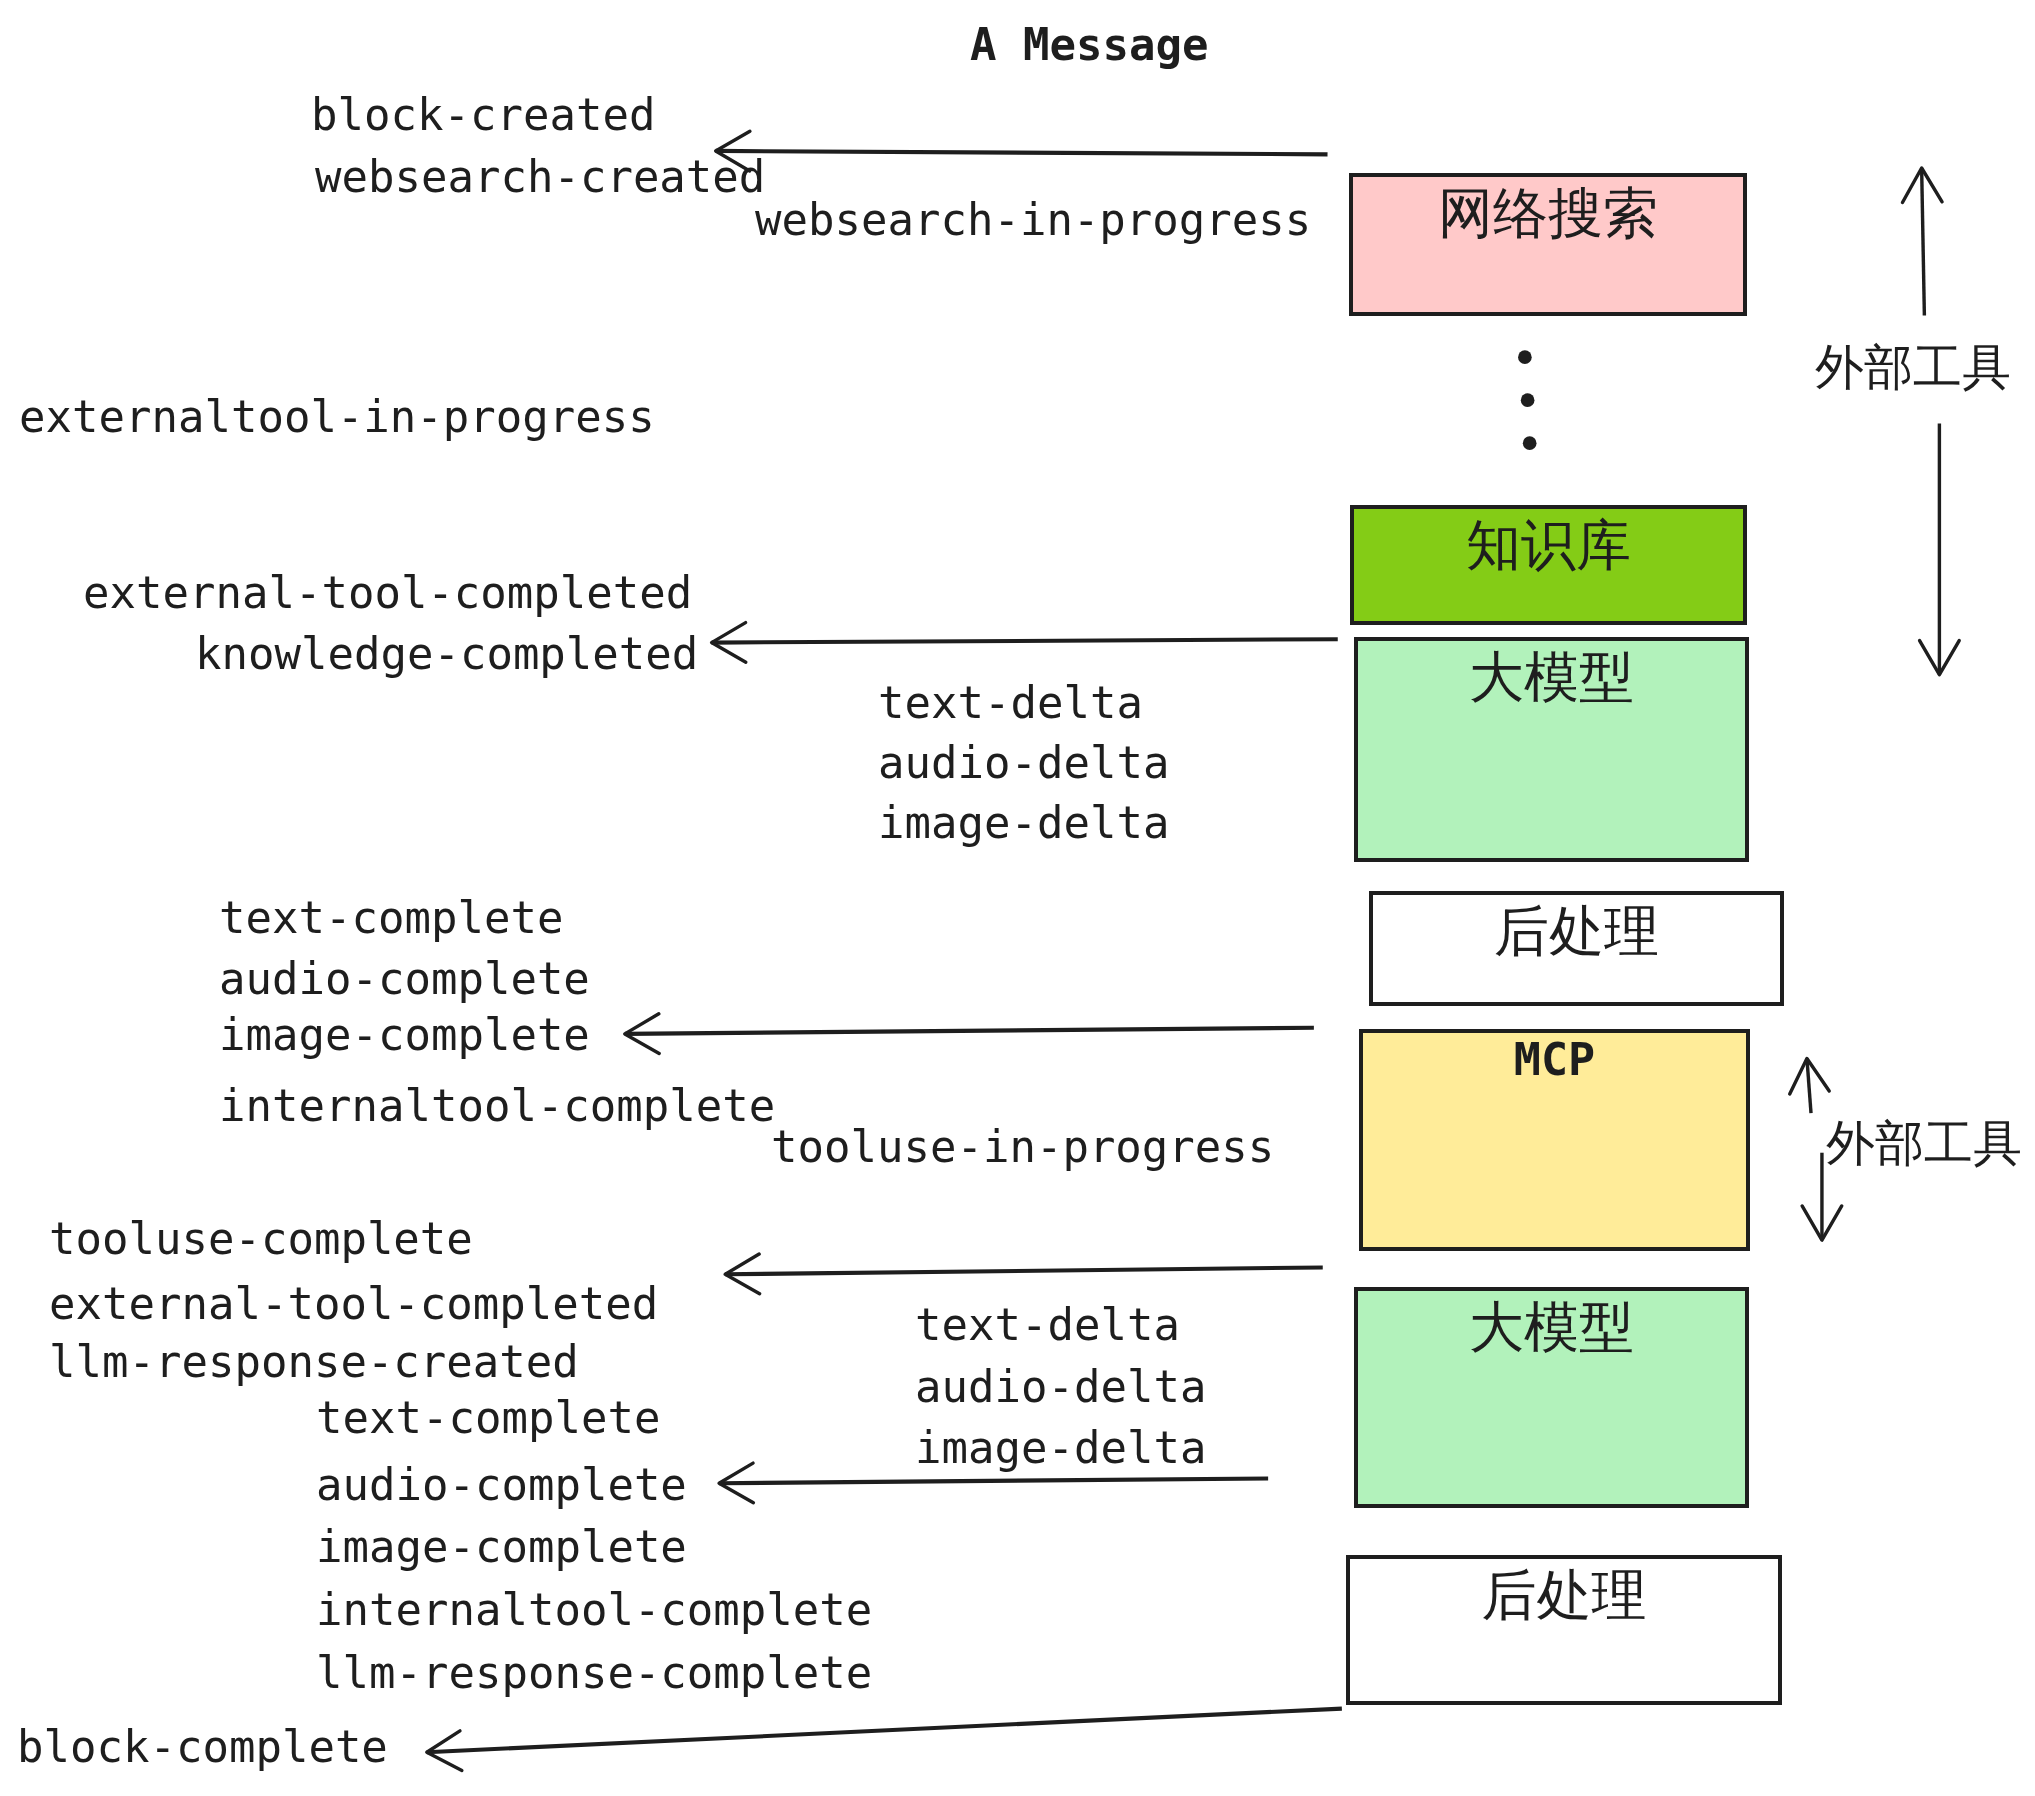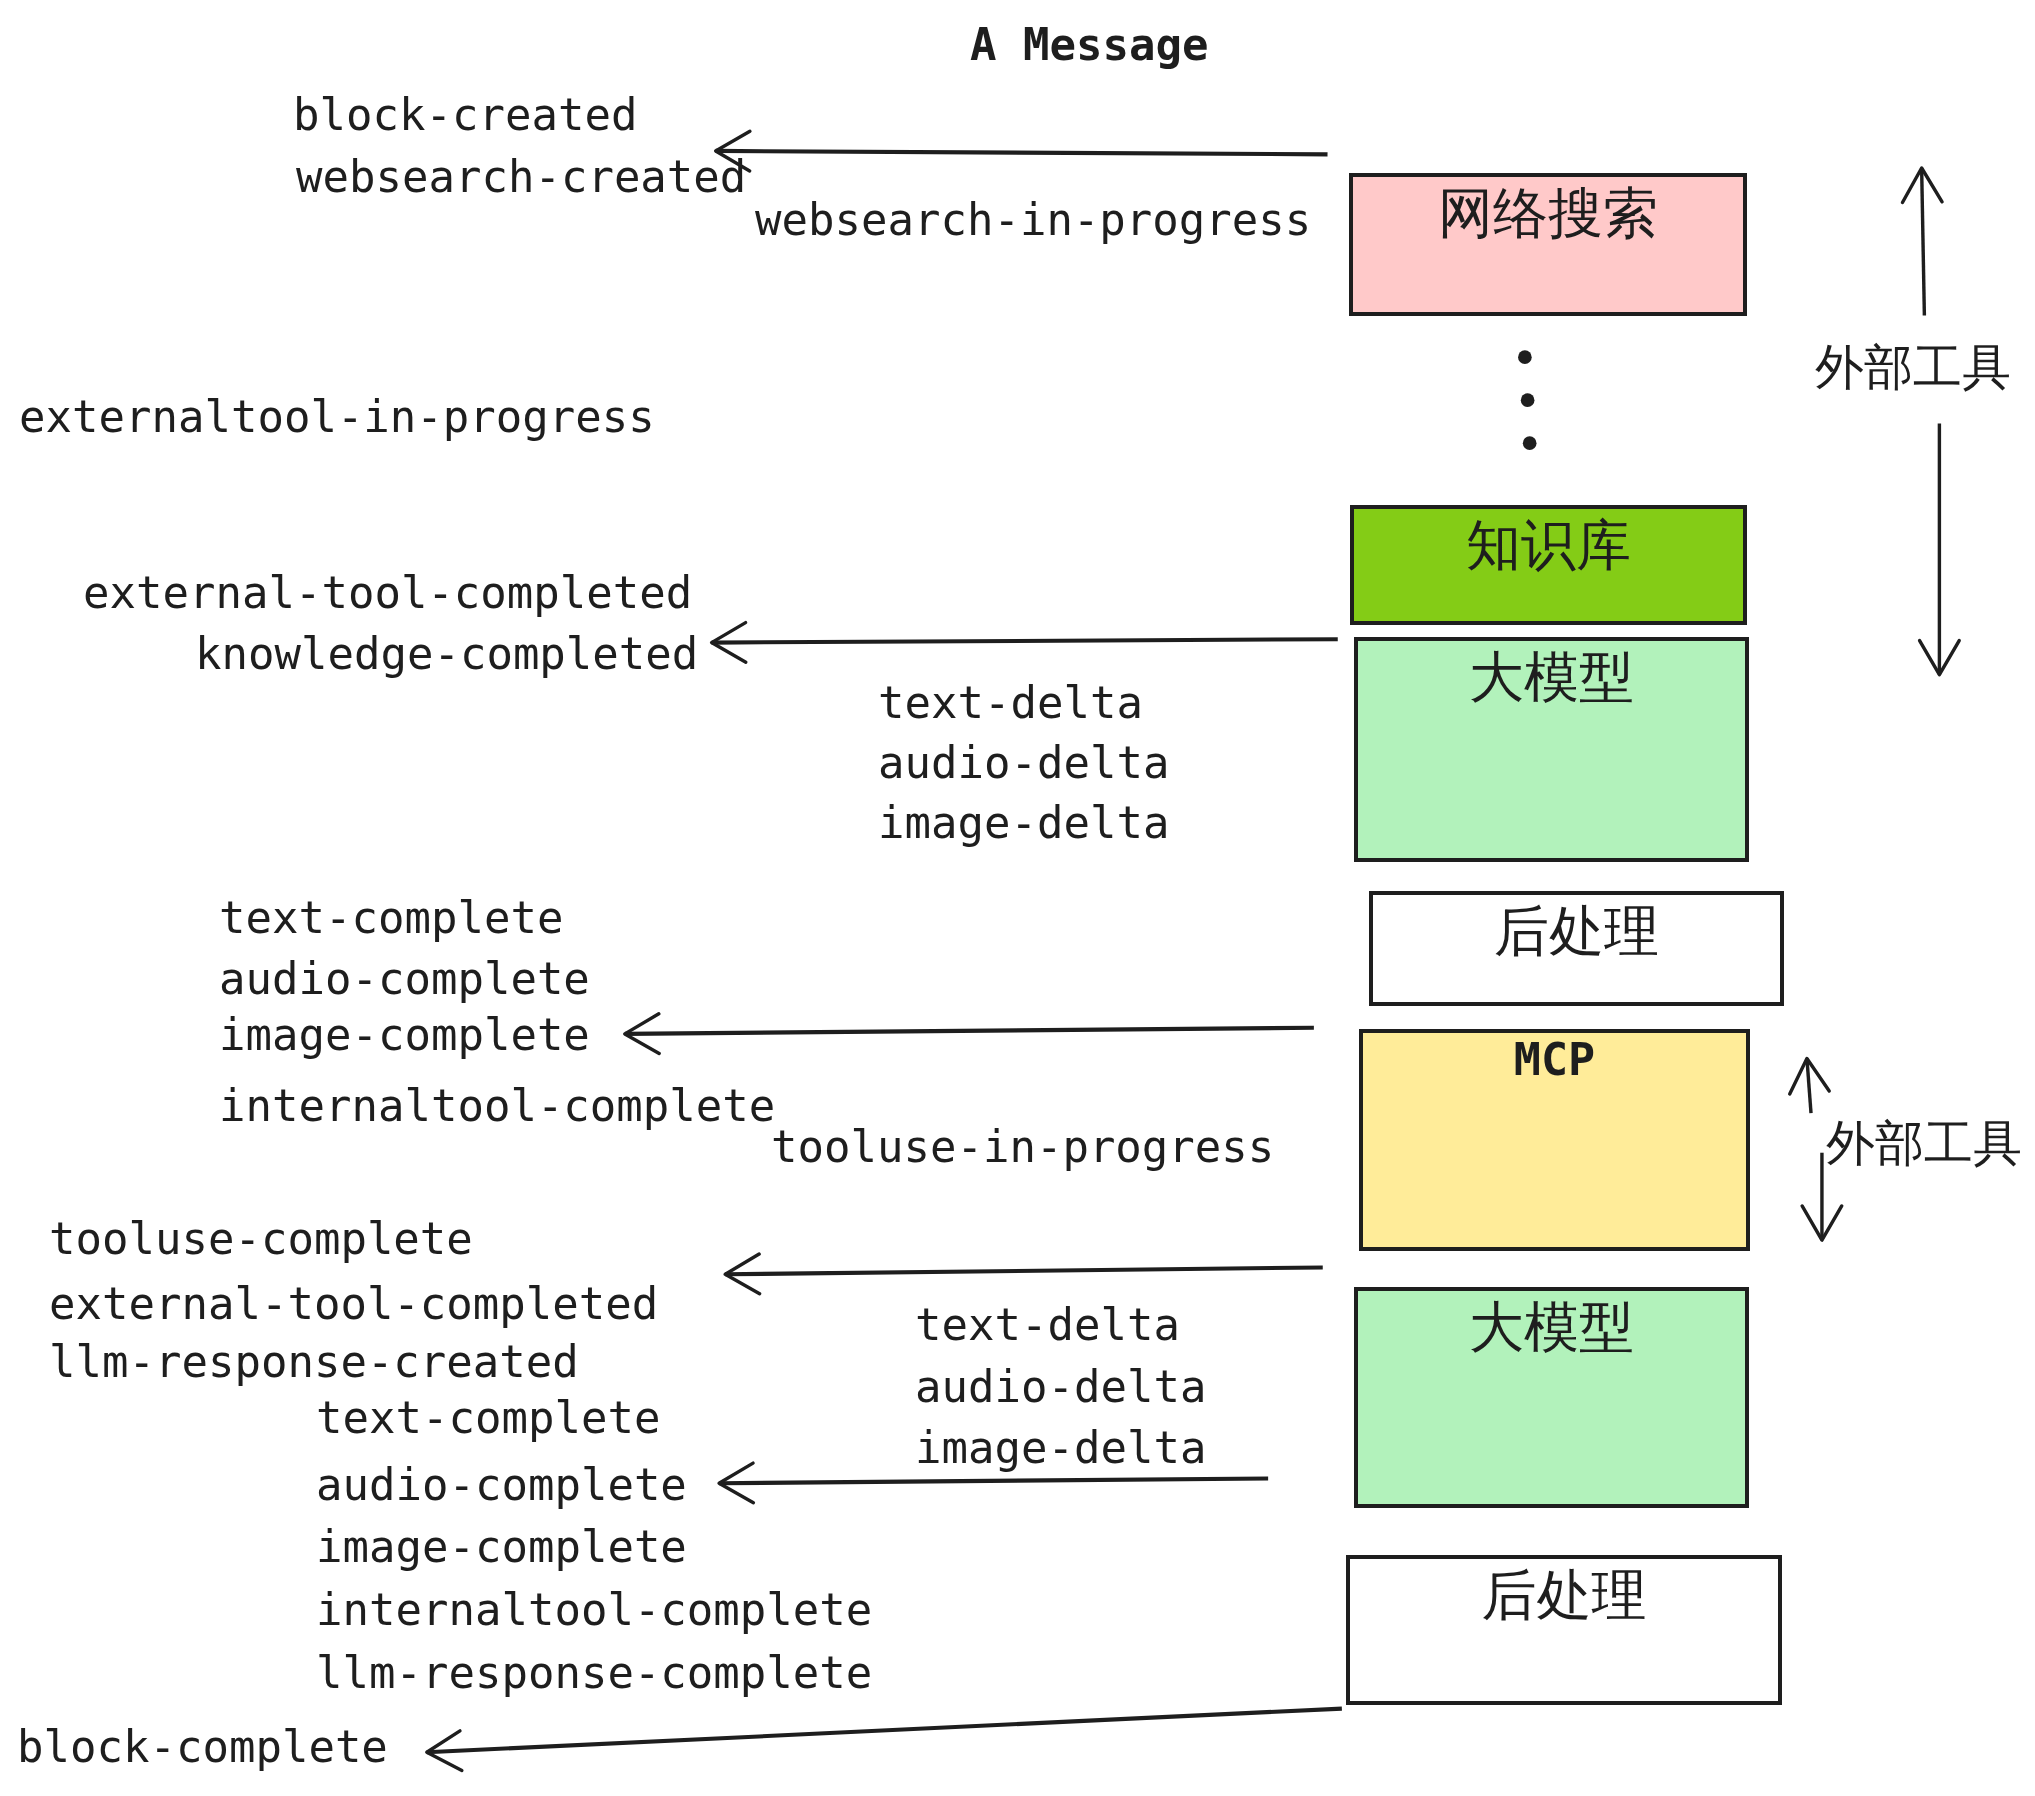--- a/index.html
+++ b/index.html
@@ -12,21 +12,21 @@
        line-height:1.05;white-space:nowrap;color:#1e1e1e;}
   .box{position:absolute;border:4.1px solid #1e1e1e;box-sizing:border-box;
        display:flex;align-items:flex-start;justify-content:center;background:#fff;}
   .cn-label{font-family:"Liberation Sans","DejaVu Sans",sans-serif;font-size:55px;color:#1e1e1e;}
   .mono-label{font-family:"DejaVu Sans Mono",monospace;font-size:45px;font-weight:bold;color:#1e1e1e;}
   .side{position:absolute;font-family:"Liberation Sans","DejaVu Sans",sans-serif;
         font-size:49px;color:#1e1e1e;white-space:nowrap;}
   svg.arrows{position:absolute;left:0;top:0;pointer-events:none;}
 
   
-  #e0{left:293px;top:92px}   #e1{left:296px;top:154px}
+  #e0{left:311px;top:92px}   #e1{left:315px;top:154px}
   #e2{left:755px;top:197px}  #e3{left:755px;top:285px}
   #e4{left:19px;top:394px}    #e5{left:777px;top:533px}
   #e6{left:83px;top:570px}   #e7{left:195px;top:631px}
   #e8{left:878px;top:680px}  #e9{left:878px;top:740px}
   #e10{left:878px;top:800px}#e11{left:219px;top:895px}
   #e12{left:219px;top:956px} #e13{left:219px;top:1012px}
   #e14{left:219px;top:1083px} #e15{left:771px;top:1124px}
   #e16{left:49px;top:1216px}  #e17{left:49px;top:1281px}
   #e18{left:49px;top:1339px}  #e19{left:316px;top:1395px}
   #e20{left:316px;top:1462px} #e21{left:316px;top:1524px}

